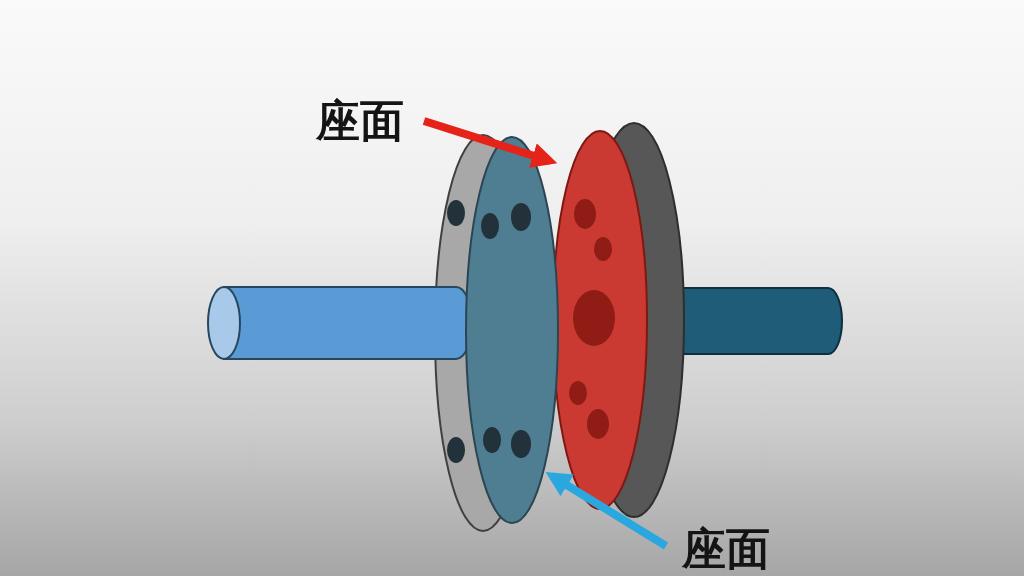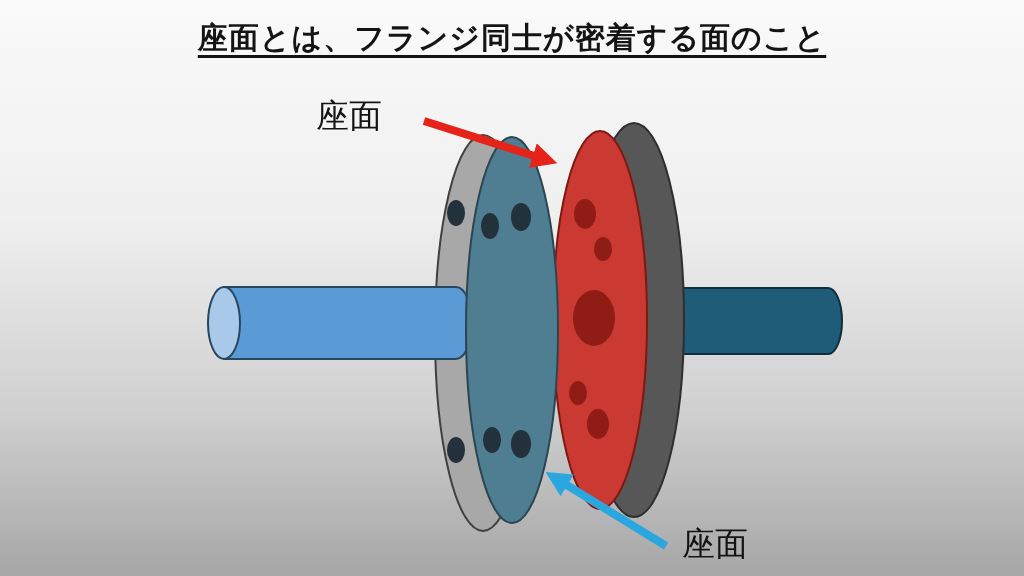--- a/index.html
+++ b/index.html
@@ -24,40 +24,39 @@
     font-size: 30px;
     font-weight: 700;
     color: #141414;
     letter-spacing: 1px;
     text-decoration: underline;
     text-underline-offset: 7px;
     text-decoration-thickness: 2.5px;
   }
   .label {
     position: absolute;
-    font-size: 33px;
-    font-weight: 400;
+    font-size: 44px;
+    font-weight: 700;
     color: #141414;
     line-height: 1;
   }
   .label-top    { left: 316px; top: 99px; }
   .label-bottom { left: 682px; top: 527px; }
   svg.diagram {
     position: absolute;
     inset: 0;
     width: 1024px;
     height: 576px;
   }
 </style>
 </head>
 <body>
 
 <div class="slide">
 
-  <div class="title">座面とは、フランジ同士が密着する面のこと</div>
 
   <svg class="diagram" viewBox="0 0 1024 576">
 
     <defs>
       <marker id="arrowhead-red" viewBox="0 0 10 10" refX="7" refY="5" markerWidth="3.2" markerHeight="3.2" orient="auto-start-reverse">
         <path d="M0,0 L10,5 L0,10 Z" fill="#e52318"></path>
       </marker>
       <marker id="arrowhead-blue" viewBox="0 0 10 10" refX="7" refY="5" markerWidth="3.2" markerHeight="3.2" orient="auto-start-reverse">
         <path d="M0,0 L10,5 L0,10 Z" fill="#2ba7e0"></path>
       </marker>

